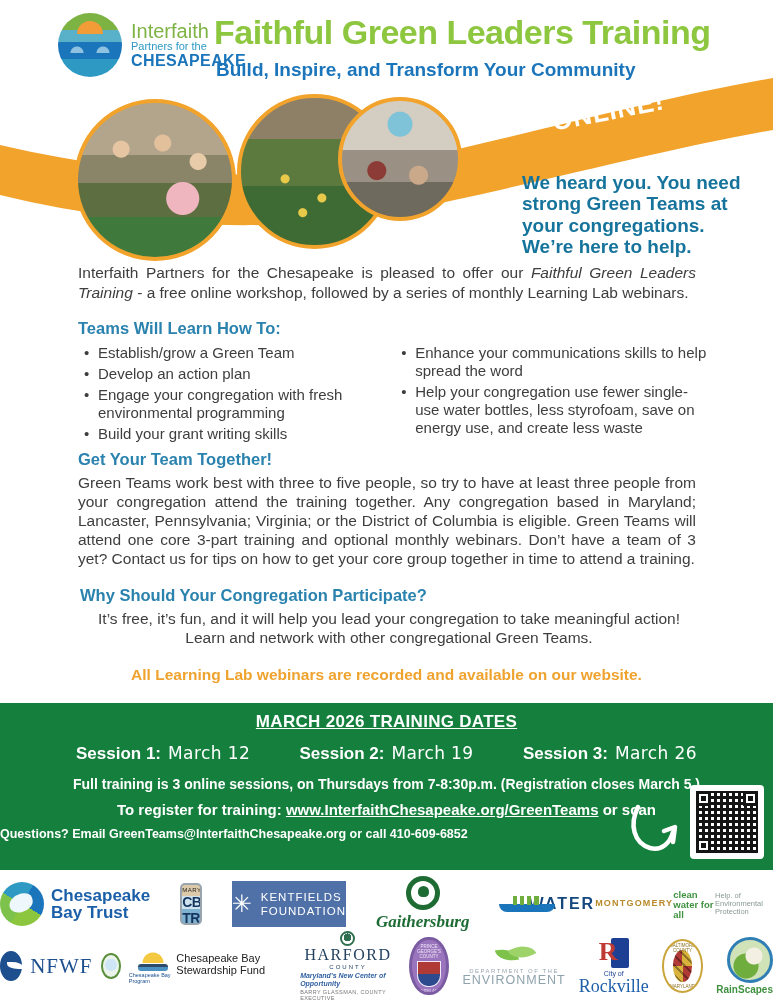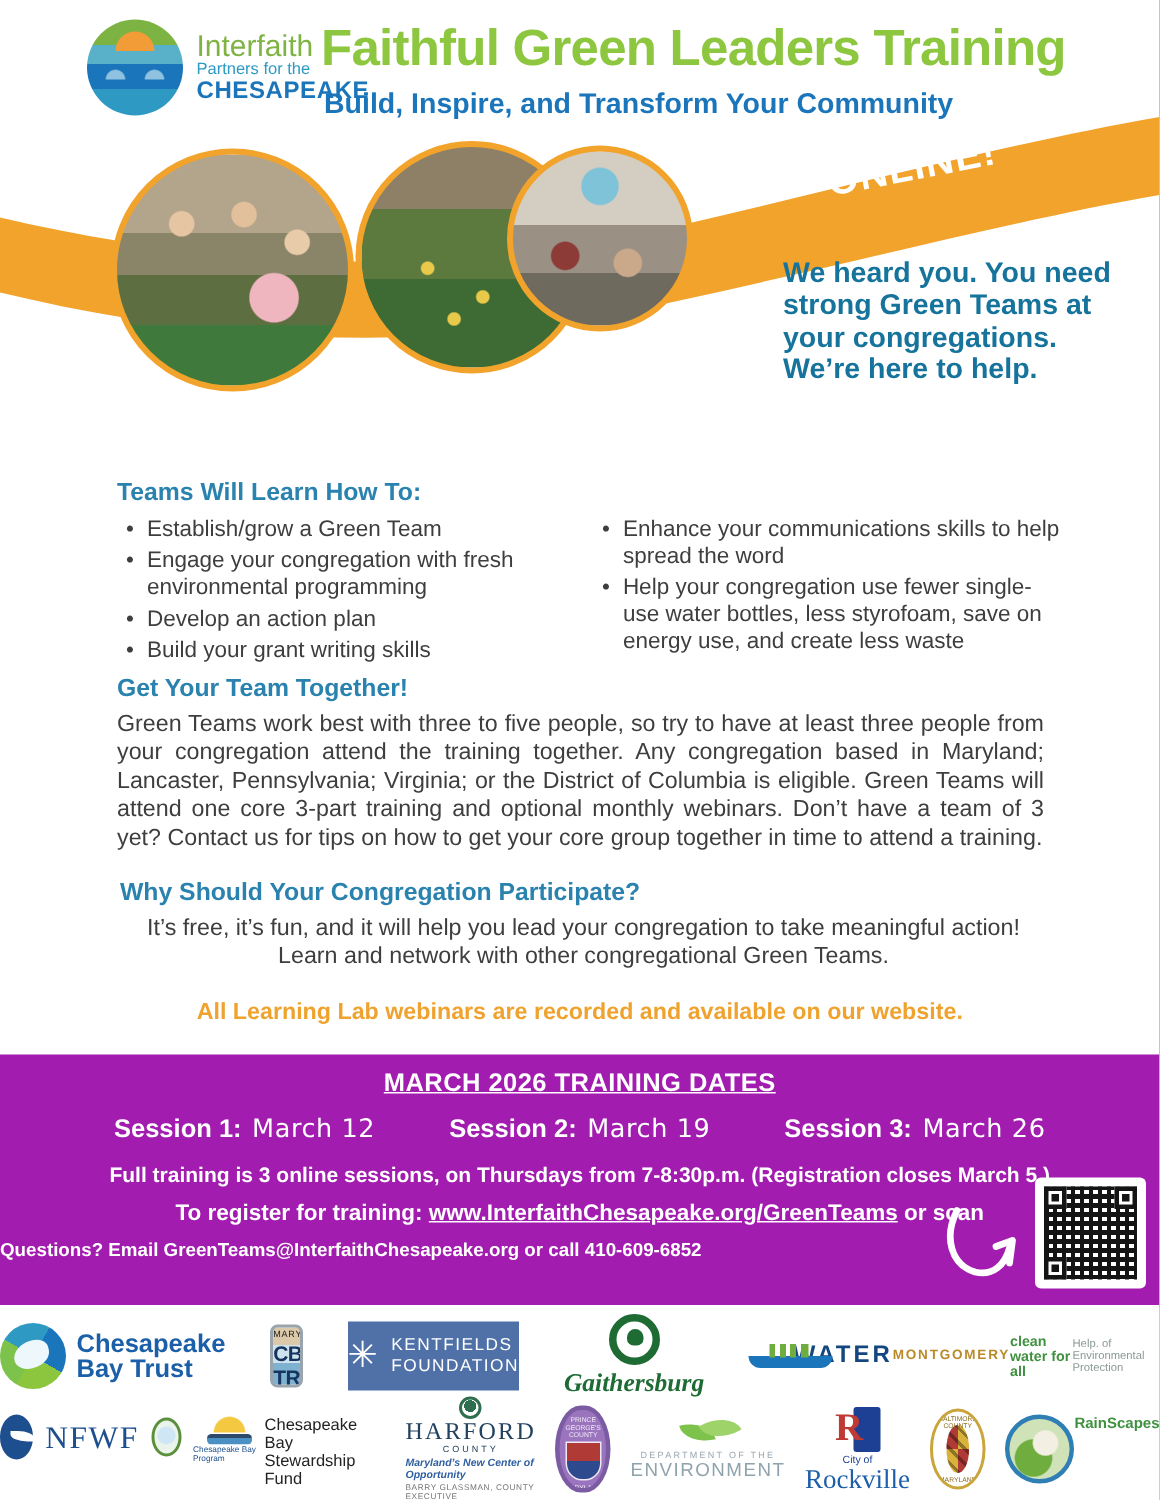--- a/index.html
+++ b/index.html
@@ -56,21 +56,21 @@
   .learn-col1{width:290px;}
   .learn-col2{width:320px;}
   .bullets{list-style:none;margin:0;padding:0;}
   .bullets li{position:relative;padding-left:20px;font-size:15px;line-height:1.2;color:#3e3e3e;margin-bottom:3px;}
   .bullets li::before{content:"\2022";position:absolute;left:6px;top:0;}
   .p-body{position:absolute;color:#3e3e3e;font-size:15.5px;line-height:1.23;text-align:justify;}
   .note{position:absolute;left:0;top:666px;width:773px;text-align:center;
       color:#efa32e;font-weight:bold;font-size:15.5px;}
 
   
-  .tbox{position:absolute;left:0;top:703px;width:773px;height:167px;background:#a21caf;color:#fff;}
+  .tbox{position:absolute;left:0;top:703px;width:773px;height:167px;background:#15803d;color:#fff;}
   .tbox-heading{text-align:center;padding-top:9px;font-size:17px;font-weight:bold;
       text-decoration:underline;letter-spacing:.3px;}
   .sessions{display:flex;justify-content:space-between;align-items:baseline;
       padding:0 76px 0 76px;margin-top:11px;}
   .session{display:flex;align-items:baseline;}
   .session-label{font-weight:bold;font-size:17px;}
   .session-date{font-family:"DejaVu Sans",sans-serif;font-size:17px;margin-left:7px;letter-spacing:.4px;}
   .details{text-align:center;margin-top:12px;font-weight:bold;font-size:14px;}
   .register{text-align:center;margin-top:9px;font-weight:bold;font-size:15px;}
   .register .url{text-decoration:underline;cursor:pointer;}
@@ -167,21 +167,21 @@
   .rock-l1{font-size:7px;color:#1d3f94;margin-top:2px;}
   .rock-l2{font-family:"Liberation Serif",serif;font-size:18px;color:#1d5fa8;}
   .balt-seal{width:54px;height:54px;border-radius:50%;border:2px solid #caa53c;box-sizing:border-box;
       position:relative;background:#fff;text-align:center;overflow:hidden;}
   .balt-inner{position:absolute;inset:9px;border-radius:50%;
       background:conic-gradient(#d8b23a 0 90deg,#b03a36 90deg 180deg,#d8b23a 180deg 270deg,#b03a36 270deg 360deg);}
   .balt-inner::after{content:"";position:absolute;inset:0;border-radius:50%;
       background:repeating-linear-gradient(45deg,transparent 0 5px,rgba(0,0,0,.35) 5px 7px);}
   .balt-top{position:absolute;top:2px;left:0;width:100%;font-size:4.5px;color:#8a6d1f;}
   .balt-bottom{position:absolute;bottom:2px;left:0;width:100%;font-size:4.5px;color:#8a6d1f;}
-  .rainscapes{display:flex;flex-direction:row;align-items:flex-start;}
+  .rainscapes{display:flex;flex-direction:column;align-items:flex-end;}
   .rain-circle{width:46px;height:46px;border-radius:50%;border:3px solid #2f7fb5;box-sizing:border-box;
       background:radial-gradient(circle at 60% 40%,#f3efe2 0 8px,transparent 9px),
                  radial-gradient(circle at 40% 65%,#6fae3e 0 12px,#cfe2b8 13px);}
   .rain-name{font-size:10px;font-weight:bold;color:#3f9140;margin-top:1px;}
 </style>
 </head>
 <body>
 
 <div class="page">
 
@@ -208,27 +208,28 @@
 
   <div class="online">ONLINE!</div>
 
   <div class="message">
     <div>We heard you. You need</div>
     <div>strong Green Teams at</div>
     <div>your congregations.</div>
     <div>We’re here to help.</div>
   </div>
 
+  <div class="intro"><span>Interfaith Partners for the Chesapeake is pleased to offer our </span><i>Faithful Green Leaders Training</i><span> - a free online workshop, followed by a series of monthly Learning Lab webinars.</span></div>
 
   <div class="h-section" style="left:78px;top:319px;">Teams Will Learn How To:</div>
   <div class="learn-cols">
     <ul class="bullets learn-col1">
       <li><span>Establish/grow a Green Team</span></li>
+      <li><span>Develop an action plan</span></li>
       <li><span>Engage your congregation with fresh environmental programming</span></li>
-      <li><span>Develop an action plan</span></li>
       <li><span>Build your grant writing skills</span></li>
     </ul>
     <ul class="bullets learn-col2">
       <li><span>Enhance your communications skills to help spread the word</span></li>
       <li><span>Help your congregation use fewer single-use water bottles, less styrofoam, save on energy use, and create less waste</span></li>
     </ul>
   </div>
 
   <div class="h-section" style="left:78px;top:450px;">Get Your Team Together!</div>
   <div class="p-body" style="left:78px;top:473px;width:618px;">Green Teams work best with three to five people, so try to have at least three people from your congregation attend the training together. Any congregation based in Maryland; Lancaster, Pennsylvania; Virginia; or the District of Columbia is eligible. Green Teams will attend one core 3-part training and optional monthly webinars. Don’t have a team of 3 yet? Contact us for tips on how to get your core group together in time to attend a training.</div>

